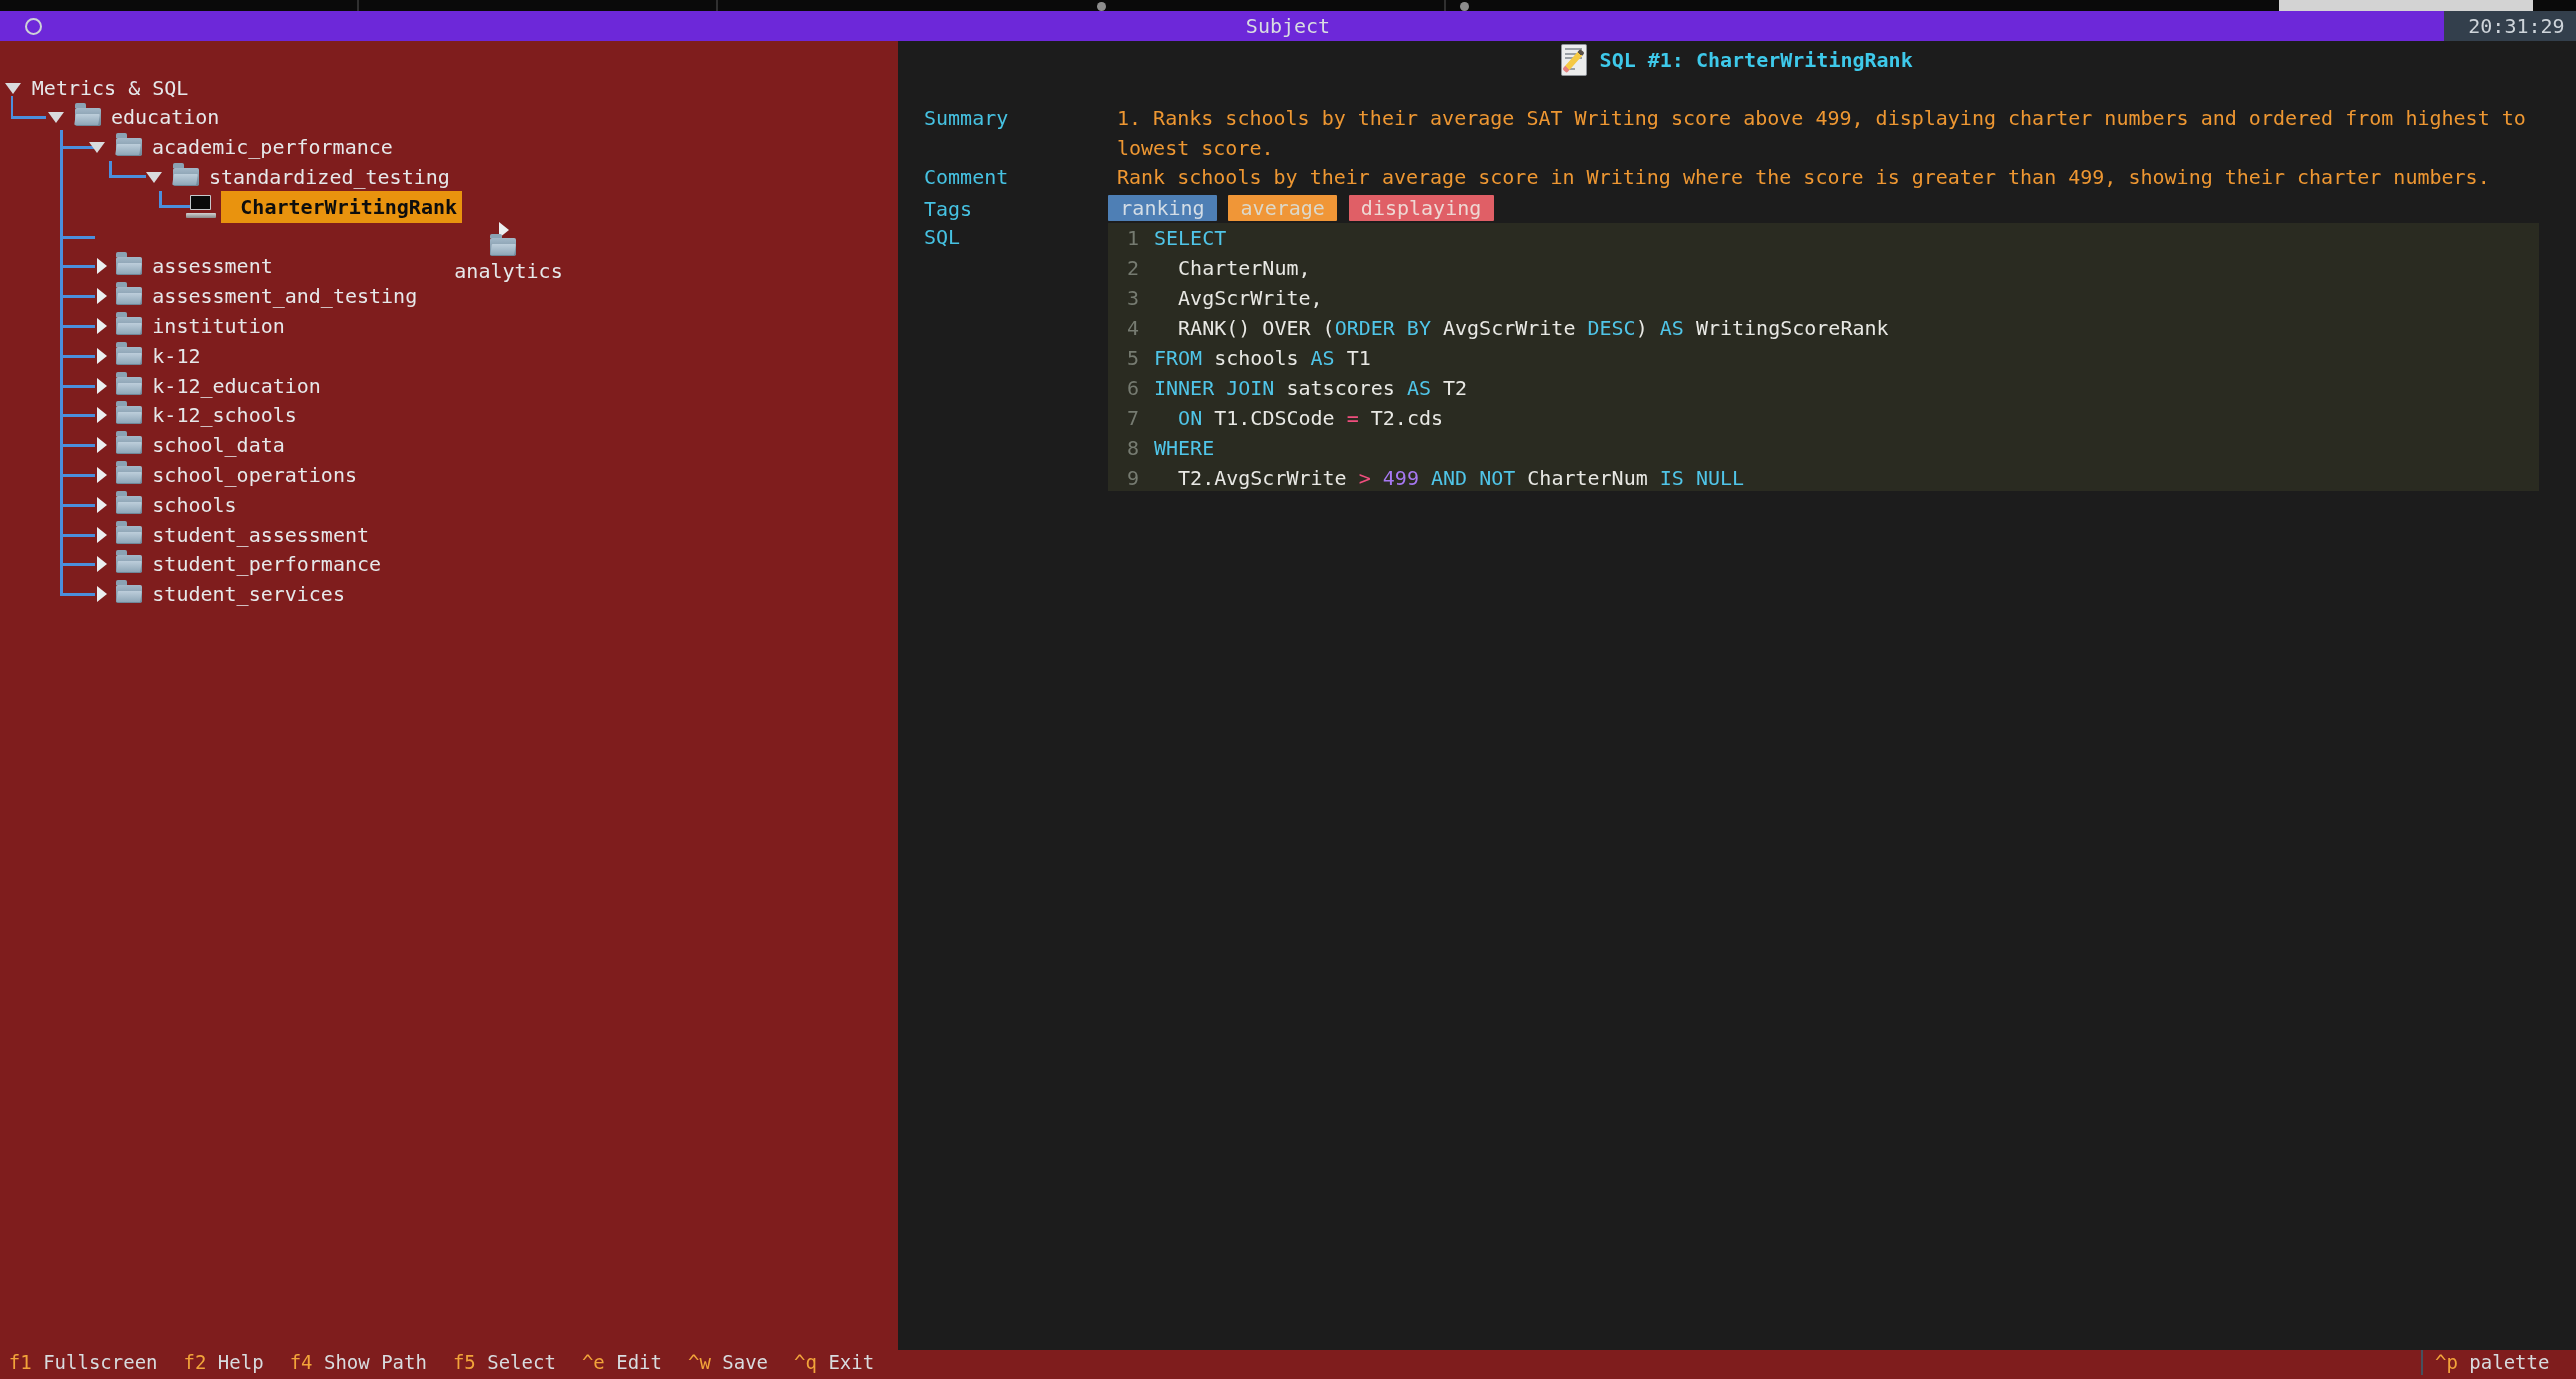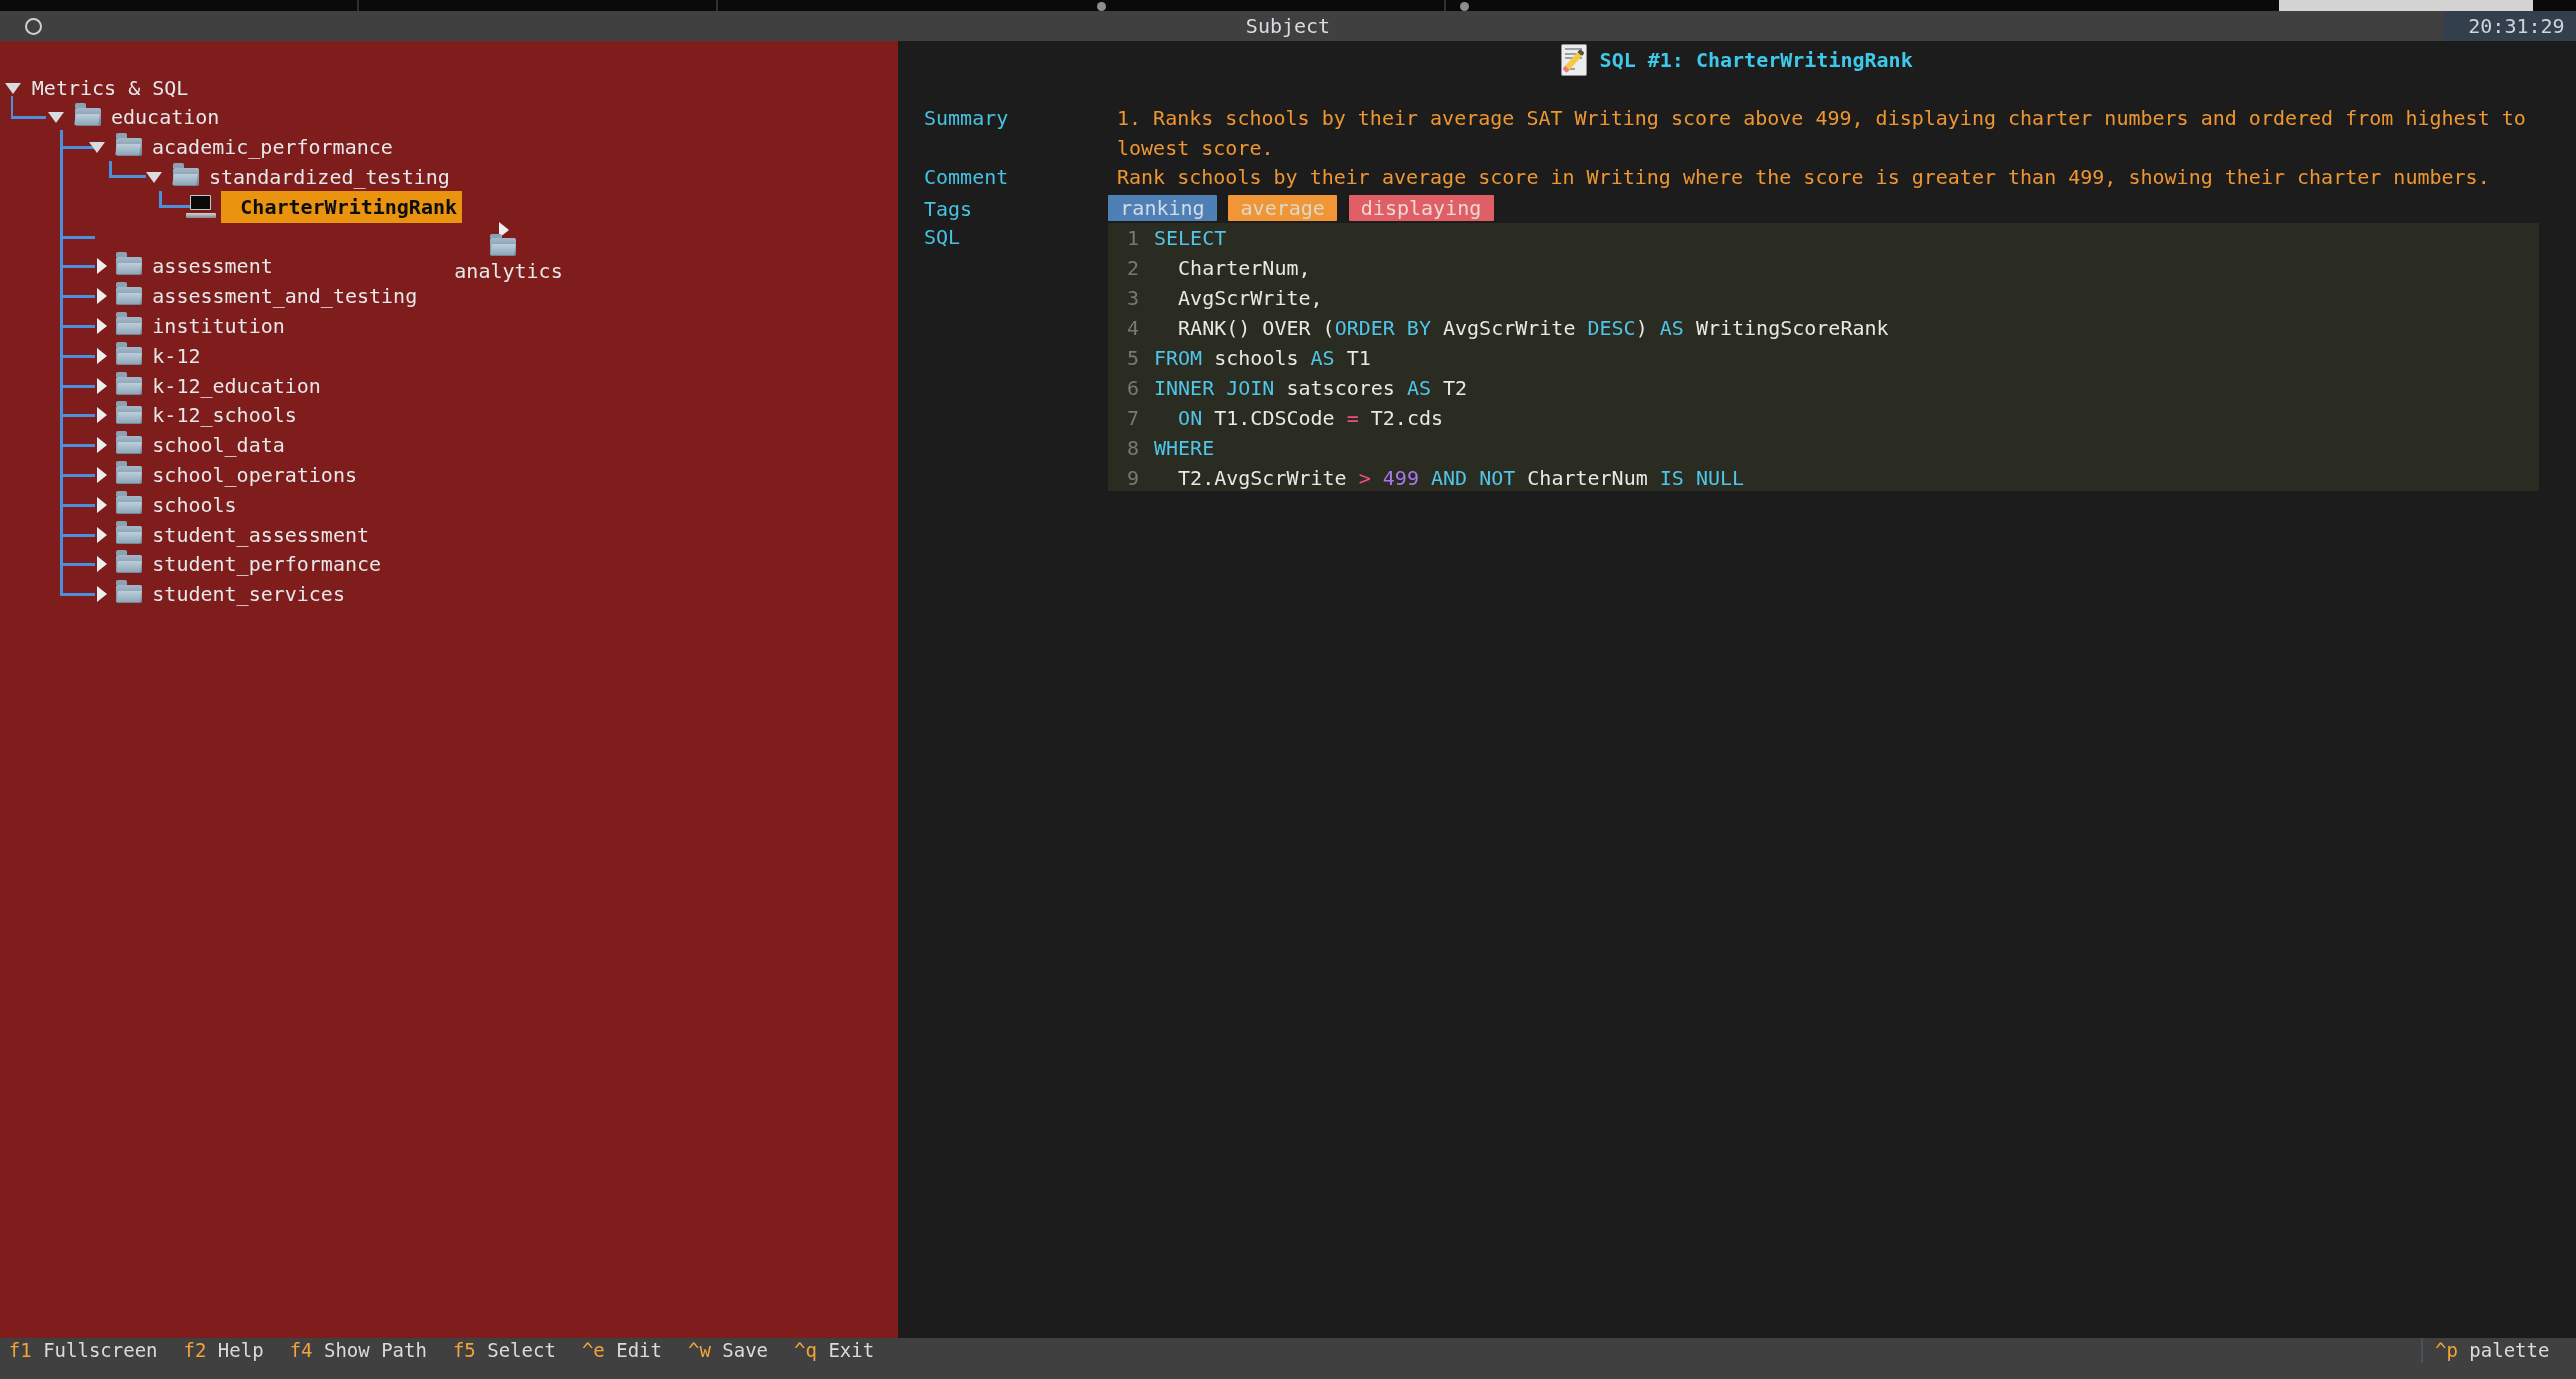--- a/index.html
+++ b/index.html
@@ -9,21 +9,21 @@
     font-family:"DejaVu Sans Mono", monospace;
     font-size:20px;line-height:30px;color:#e6e8ea;
     -webkit-font-smoothing:antialiased;
   }
   
   .top-strip{position:absolute;left:0;top:0;width:2576px;height:11.4px;background:#0a0a0a;}
   .top-strip .vline{position:absolute;top:0;width:1.8px;height:11.4px;background:#303030;}
   .top-strip .dot{position:absolute;top:1.8px;width:8.8px;height:8.8px;border-radius:50%;background:#8d8d8d;}
   .top-strip .litebar{position:absolute;top:0;left:2279px;width:254px;height:11.4px;background:#d3d3d3;}
   
-  .top-bar{position:absolute;left:0;top:11.4px;width:2576px;height:30px;background:#404040;}
+  .top-bar{position:absolute;left:0;top:11.4px;width:2576px;height:30px;background:#6d28d9;}
   .circle-icon{position:absolute;left:24.5px;top:7px;width:13px;height:13px;border:2.6px solid #cdd2d7;border-radius:50%;}
   .bar-title{position:absolute;left:50%;transform:translateX(-50%);top:0;height:30px;color:#d9dde1;}
   .clock-cell{position:absolute;right:0;top:0;width:132px;height:30px;background:#333f4c;color:#ced4da;text-align:right;padding-right:11.4px;box-sizing:border-box;}
   
   .sidebar{position:absolute;left:0;top:41px;width:898px;height:1313px;background:#7f1d1d;}
   .conn{position:absolute;background:#4b8fdd;}
   .trow{position:absolute;left:0;right:0;height:30px;display:flex;align-items:center;white-space:pre;cursor:default;}
   .arr{flex:none;width:0;height:0;}
   .arr.down{border-left:8.8px solid transparent;border-right:8.8px solid transparent;border-top:11.4px solid #d9dbdd;margin-right:10.5px;}
   .arr.right{border-top:8px solid transparent;border-bottom:8px solid transparent;border-left:10.5px solid #eceef0;margin-right:8.8px;}
@@ -50,21 +50,21 @@
   .pill{height:26px;line-height:26px;padding:0 12.3px;margin-right:11.4px;border-radius:0.9px;}
   .code-block{position:absolute;left:210px;top:182px;width:1431px;height:268px;background:#2a2b21;}
   .cl{display:flex;height:30px;}
   .cl .n{flex:none;width:31px;text-align:right;margin-right:15px;color:#767b71;}
   .cl .c{white-space:pre;}
   .tk-kw{color:#50c5e8;}
   .tk-id{color:#e8e8e4;}
   .tk-op{color:#f04e7e;}
   .tk-num{color:#a678f2;}
   
-  .footer{position:absolute;left:0;bottom:0;width:2576px;height:42px;background:#404040;line-height:25.4px;font-size:19px;}
+  .footer{position:absolute;left:0;bottom:0;width:2576px;height:30px;background:#7f1d1d;line-height:25.4px;font-size:19px;}
   .fkeys{position:absolute;left:8.8px;top:0;display:flex;}
   .sc{margin-right:26px;white-space:pre;}
   .sc .k{color:#f2a43a;}
   .sc .v{color:#d8dcdf;}
   .fdiv{position:absolute;left:2421px;top:0;width:1.8px;height:25.4px;background:#46525e;}
   .palette{position:absolute;left:2435px;top:0;white-space:pre;}
 </style>
 </head>
 <body>
 

